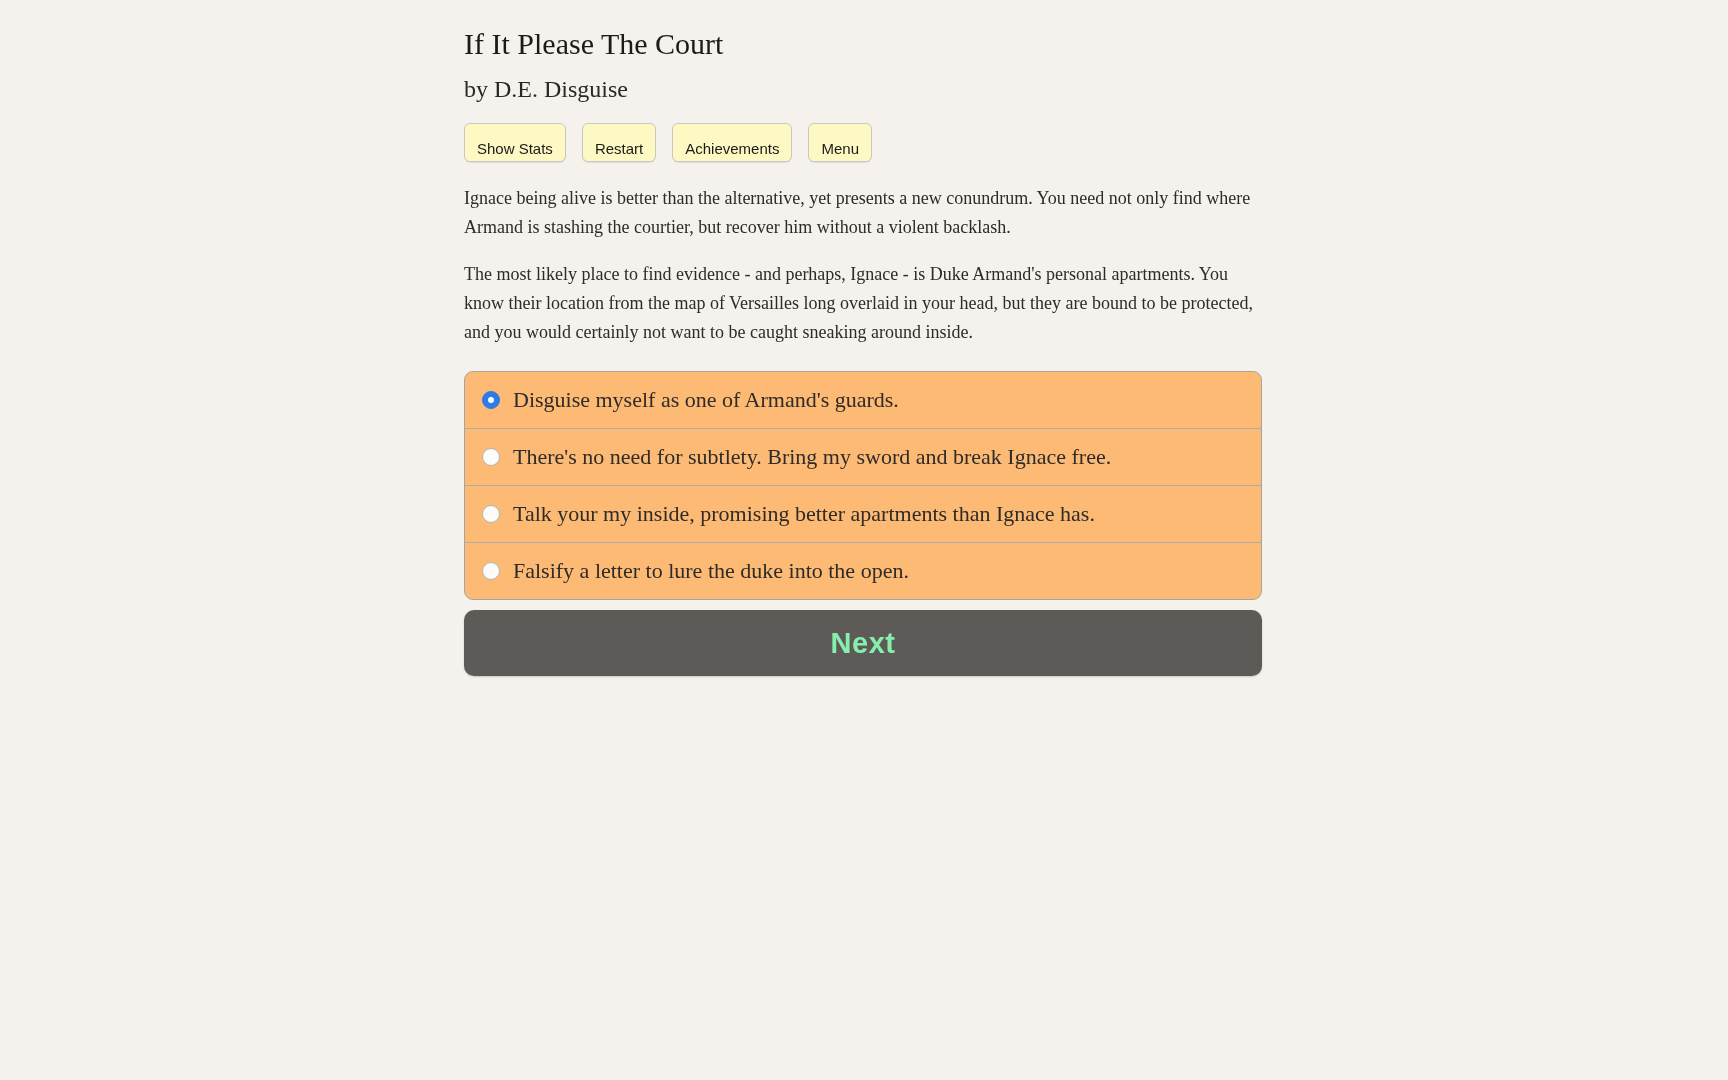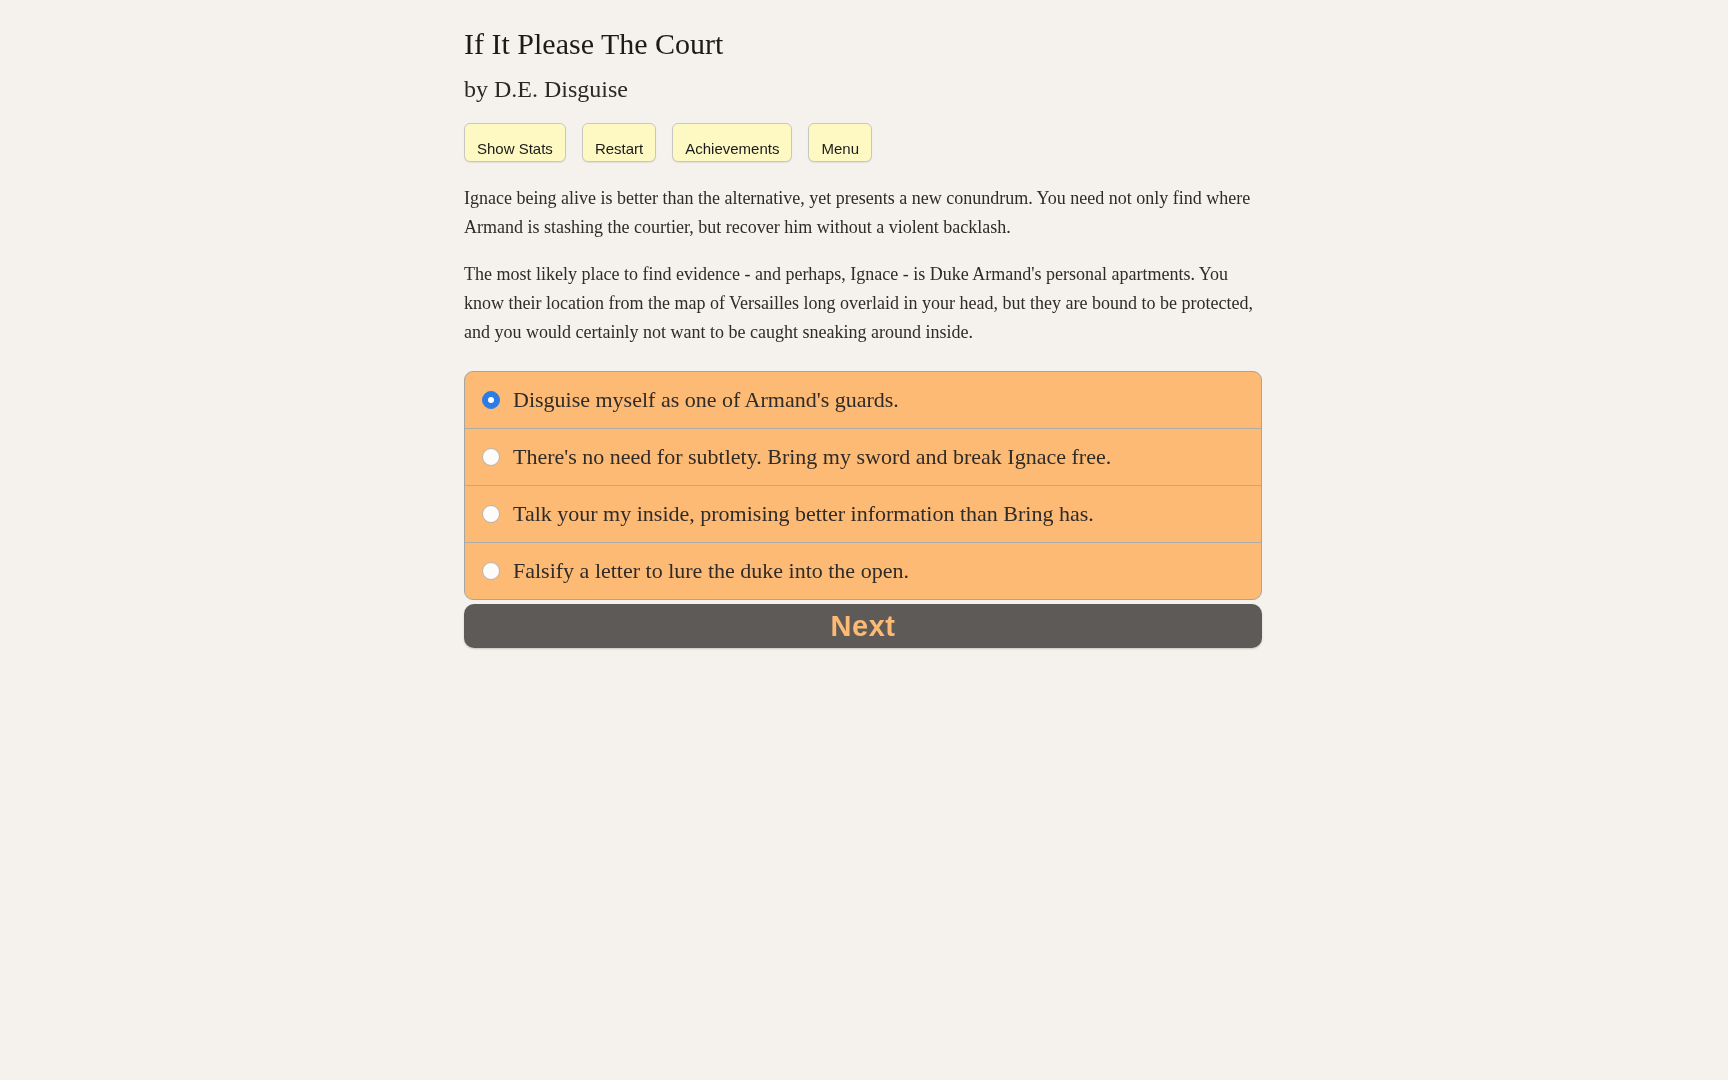--- a/index.html
+++ b/index.html
@@ -102,27 +102,27 @@
     margin: -3px 0 0 -3px;
     border-radius: 50%;
     background: #ffffff;
   }
   .option-label {
     font-size: 22px;
     line-height: 28px;
     color: #2e2b28;
   }
   .next-button {
-    margin-top: 4px;
+    margin-top: 10px;
     width: 100%;
-    height: 44px;
+    height: 66px;
     background: #5e5a57;
     border: none;
     border-radius: 10px;
-    color: #fdba74;
+    color: #86efac;
     font-family: "Liberation Sans", sans-serif;
     font-size: 29px;
     font-weight: 700;
     letter-spacing: 0.5px;
     box-shadow: 0 1px 2px rgba(0,0,0,0.18);
     cursor: pointer;
   }
 </style>
 </head>
 <body>
@@ -148,21 +148,21 @@
     <div class="option-row">
       <span class="radio selected"></span>
       <span class="option-label">Disguise myself as one of Armand's guards.</span>
     </div>
     <div class="option-row">
       <span class="radio"></span>
       <span class="option-label">There's no need for subtlety. Bring my sword and break Ignace free.</span>
     </div>
     <div class="option-row">
       <span class="radio"></span>
-      <span class="option-label">Talk your my inside, promising better information than Bring has.</span>
+      <span class="option-label">Talk your my inside, promising better apartments than Ignace has.</span>
     </div>
     <div class="option-row">
       <span class="radio"></span>
       <span class="option-label">Falsify a letter to lure the duke into the open.</span>
     </div>
   </div>
 
   <button class="next-button">Next</button>
 
 </div>

